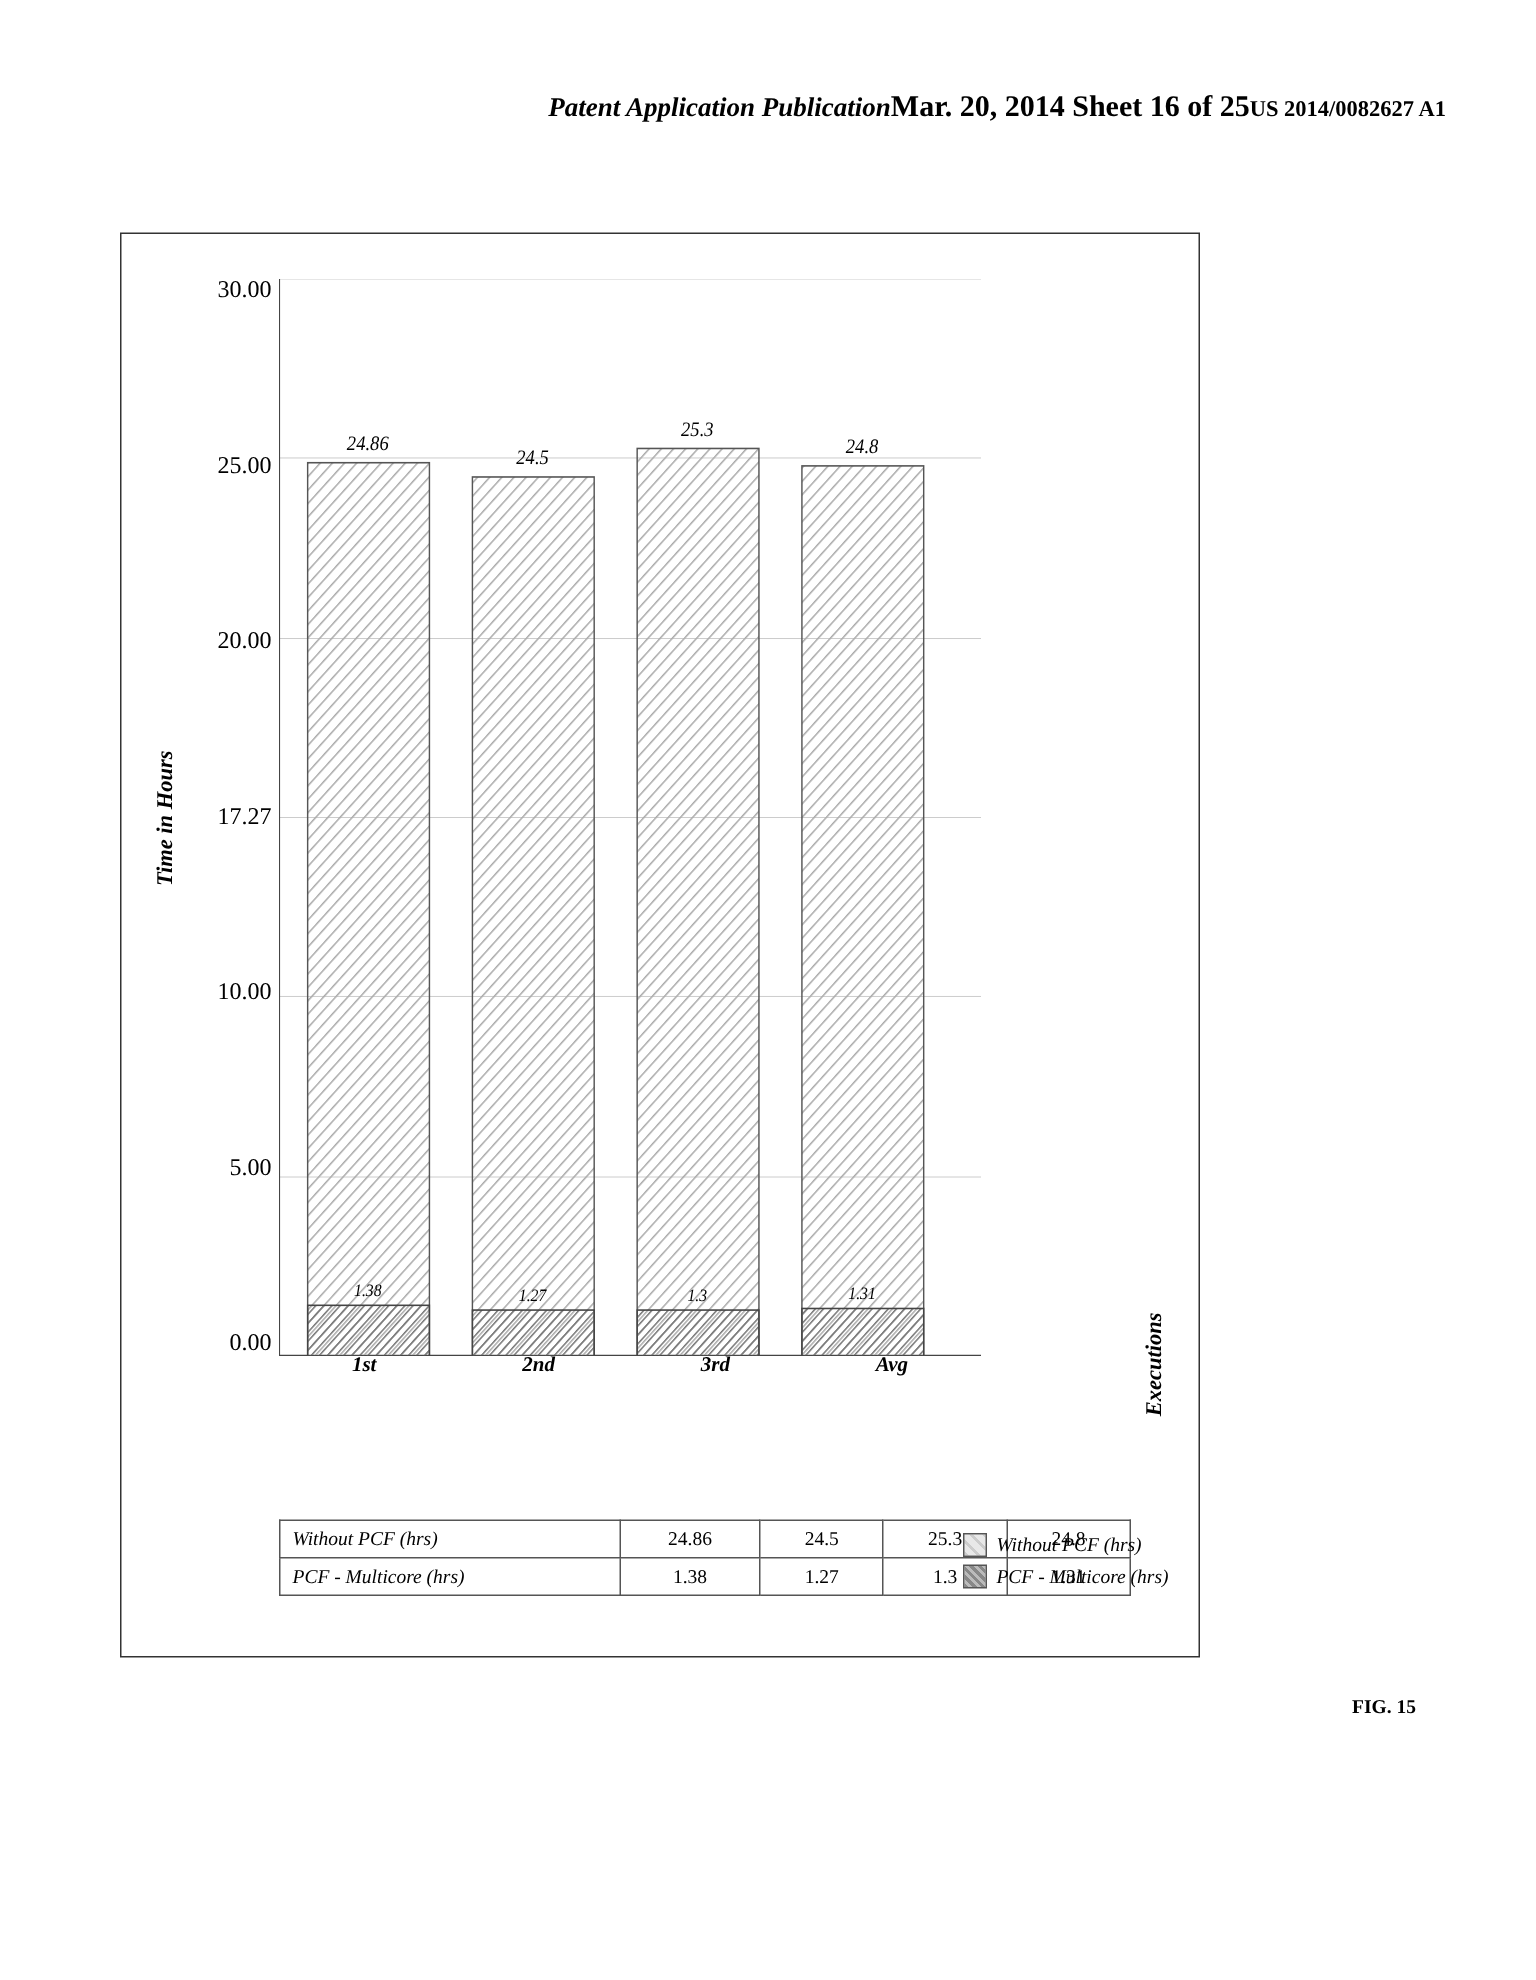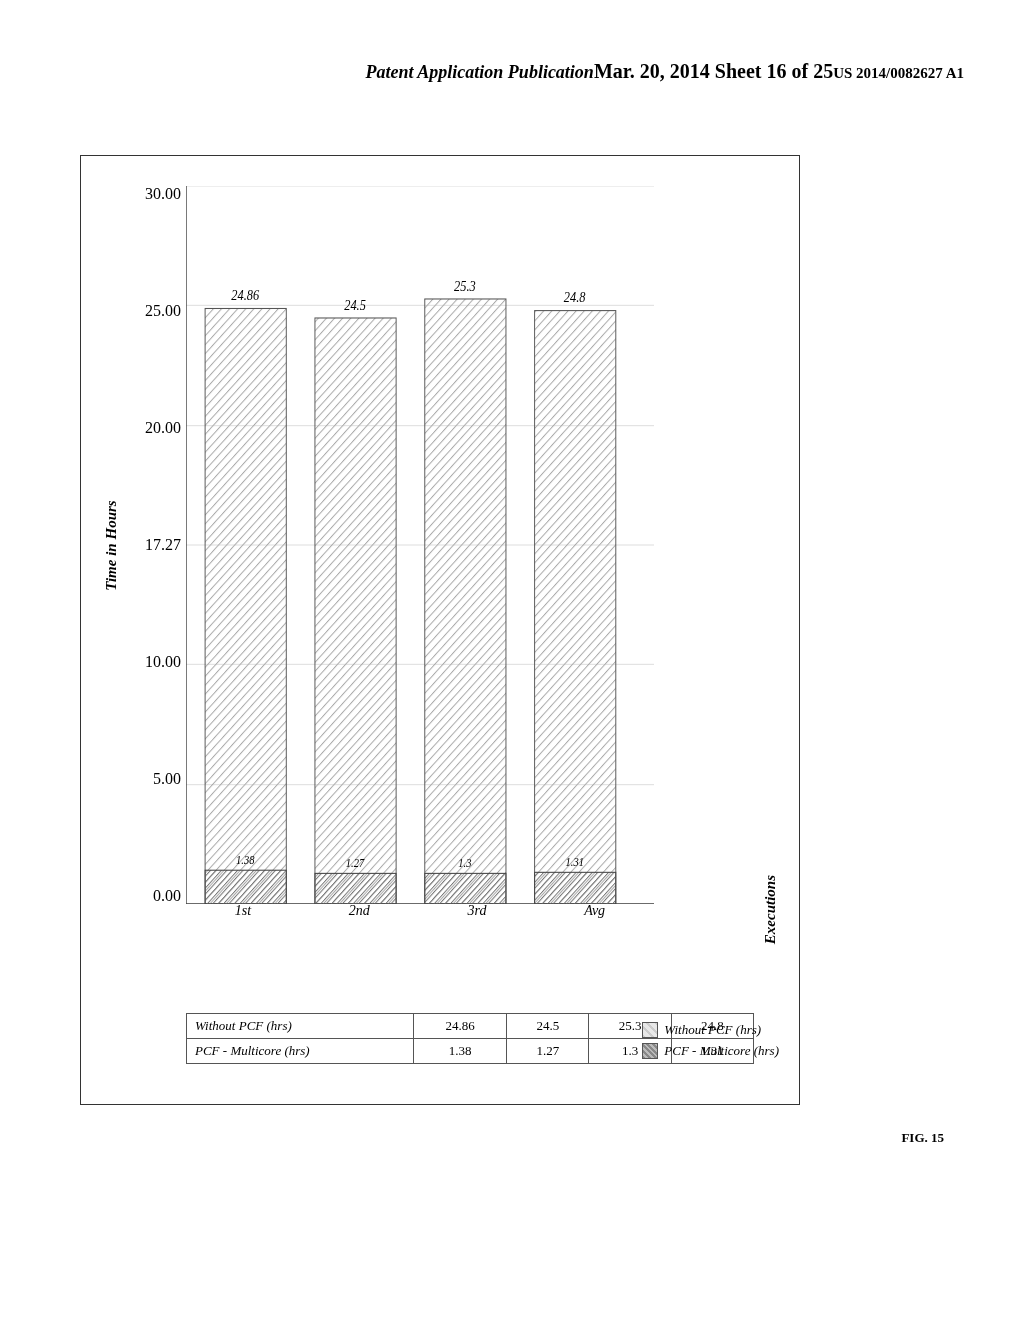--- a/index.html
+++ b/index.html
@@ -93,21 +93,21 @@
       font-size: 15px;
       font-style: italic;
       font-weight: bold;
     }
 
     
     .col-header {
       position: absolute;
       font-size: 14px;
       font-style: italic;
-      font-weight: normal;
+      font-weight: bold;
       text-align: left;
     }
 
     .legend-item {
       display: flex;
       align-items: center;
       gap: 6px;
       margin-bottom: 5px;
       font-size: 13px;
       font-style: italic;

